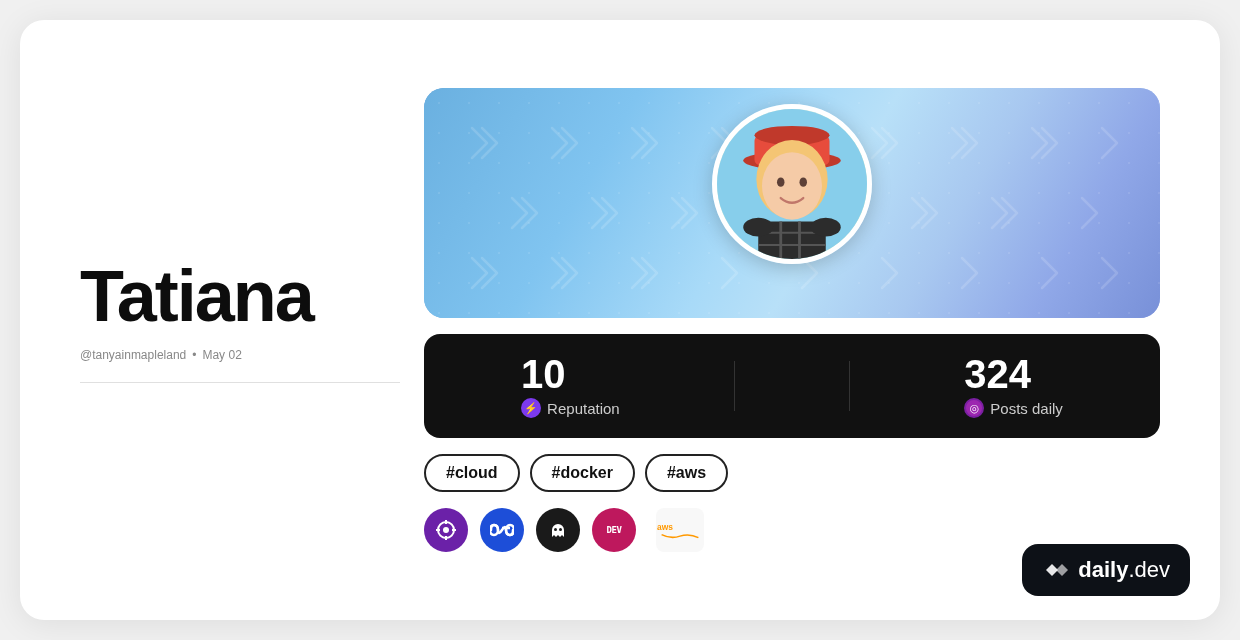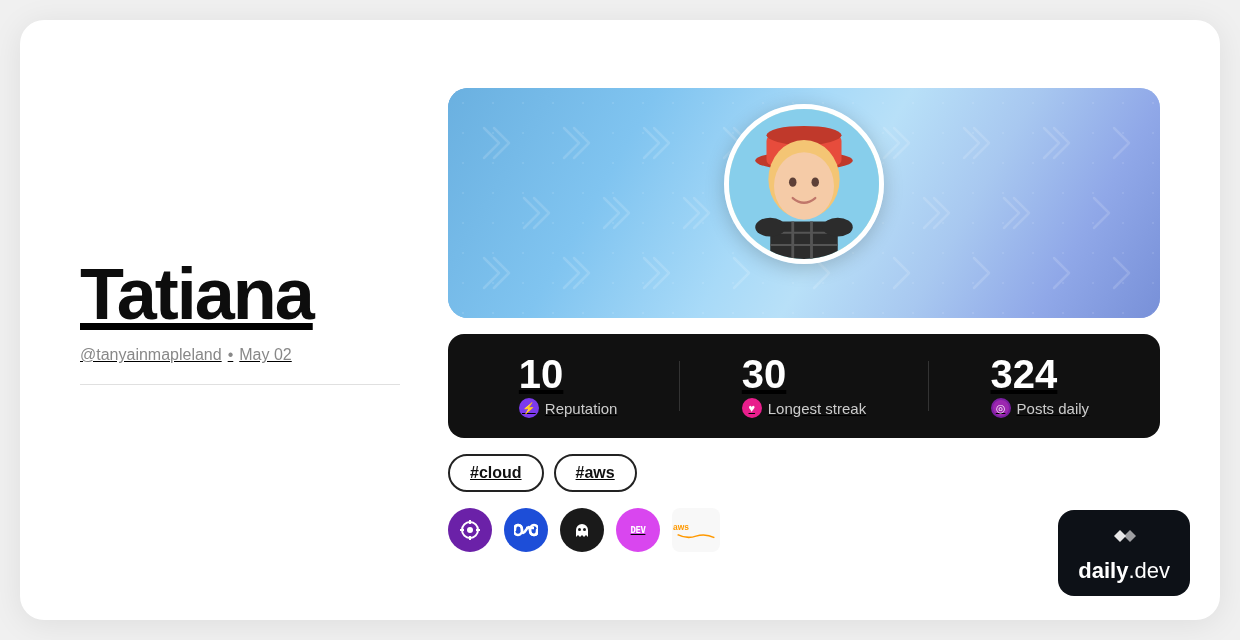--- a/index.html
+++ b/index.html
@@ -12,40 +12,39 @@
       font-family: -apple-system, BlinkMacSystemFont, 'Segoe UI', sans-serif;
     }
     .card {
       background: #ffffff;
       border-radius: 24px;
       width: 1200px;
       height: 600px;
       display: flex;
       align-items: center;
       padding: 40px 60px;
-      gap: 48px;
+      gap: 24px;
       box-shadow: 0 4px 32px rgba(0,0,0,0.08);
       position: relative;
-      text-decoration: underline;
     }
     .left-section {
       flex: 0 0 320px;
       display: flex;
       flex-direction: column;
       gap: 12px;
     }
     .user-name {
       font-size: 72px;
       font-weight: 800;
       color: #0d0d0d;
       line-height: 1.1;
       letter-spacing: -2px;
     }
     .user-handle {
-      font-size: 16px;
+      font-size: 12px;
       color: #888;
       display: flex;
       align-items: center;
       gap: 6px;
     }
     .divider {
       width: 100%;
       height: 1px;
       background: #e0e0e0;
       margin-top: 8px;
@@ -162,33 +161,32 @@
       height: 44px;
       border-radius: 50%;
       display: flex;
       align-items: center;
       justify-content: center;
       font-size: 18px;
     }
     .int-purple { background: #6b21a8; color: white; }
     .int-blue { background: #1d4ed8; color: white; }
     .int-dark { background: #1a1a1a; color: white; }
-    .int-dev { background: #d946ef; color: white; font-size: 11px; font-weight: 800; }
-    .int-aws { background: #f0f0f0; display: flex; align-items: center; justify-content: center; }
+    .int-dev { background: #be185d; color: white; font-size: 11px; font-weight: 800; }
+    .int-aws { background: #f0f0f0; display: flex; align-items: center; justify-content: center; margin-left: 8px; }
     .logo-section {
       position: absolute;
       bottom: 24px;
       right: 30px;
       background: #0d1117;
       border-radius: 16px;
       padding: 12px 20px;
       display: flex;
       align-items: center;
       gap: 8px;
-      flex-direction: column;
     }
     .logo-text {
       color: white;
       font-size: 22px;
       font-weight: 400;
     }
     .logo-text strong {
       font-weight: 700;
     }
     .banner-bg {
@@ -316,39 +314,33 @@
 
     <div class="stats-bar">
       <div class="stat-item">
         <span class="stat-number">10</span>
         <div class="stat-label">
           <span class="stat-icon icon-reputation">⚡</span>
           <span>Reputation</span>
         </div>
       </div>
       <div class="stat-divider"></div>
-      <div class="stat-item">
-        <span class="stat-number">30</span>
-        <div class="stat-label">
-          <span class="stat-icon icon-streak">♥</span>
-          <span>Longest streak</span>
-        </div>
-      </div>
       <div class="stat-divider"></div>
       <div class="stat-item">
         <span class="stat-number">324</span>
         <div class="stat-label">
           <span class="stat-icon icon-posts">◎</span>
           <span>Posts daily</span>
         </div>
       </div>
     </div>
 
     <div class="tags-section">
       <span class="tag">#cloud</span>
+      <span class="tag">#docker</span>
       <span class="tag">#aws</span>
     </div>
 
     <div class="integrations-section">
 
       <div class="integration-icon int-purple">
         <svg width="22" height="22" viewBox="0 0 22 22" fill="none">
           <circle cx="11" cy="11" r="8" stroke="white" stroke-width="2"></circle>
           <circle cx="11" cy="11" r="3" fill="white"></circle>
           <line x1="11" y1="1" x2="11" y2="5" stroke="white" stroke-width="2"></line>

